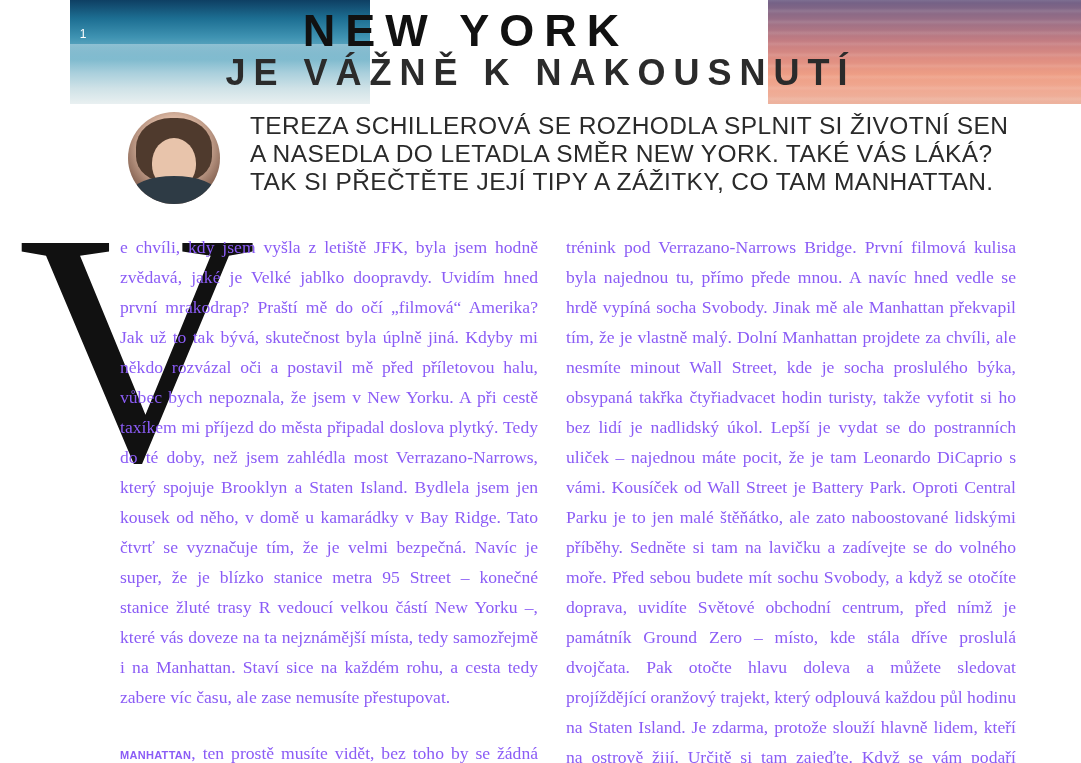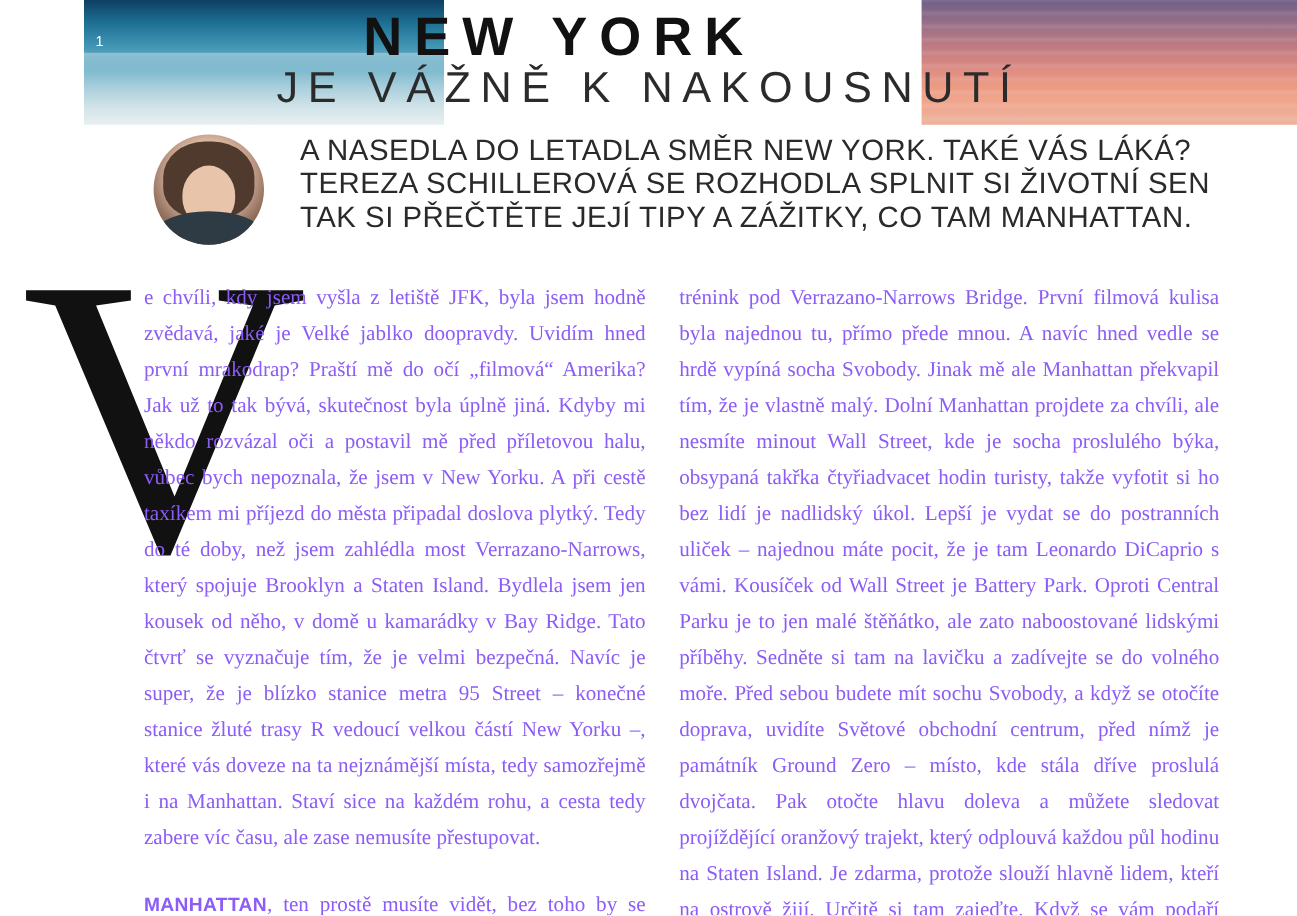--- a/index.html
+++ b/index.html
@@ -119,21 +119,21 @@
     color: #111111;
     white-space: nowrap;
   }
   .title-sub {
     position: absolute;
     left: 0;
     top: 52px;
     width: 1081px;
     text-align: center;
     font-family: "Liberation Sans", sans-serif;
-    font-weight: 400;
+    font-weight: 700;
     font-size: 36px;
     letter-spacing: 8px;
     color: #2b2b2b;
     white-space: nowrap;
   }
 
   
   .perex {
     position: absolute;
     left: 250px;
@@ -220,21 +220,21 @@
   .col-right {
     left: 566px;
     width: 450px;
     height: 530px;
   }
   .col p { margin: 0; }
   .col p + p { margin-top: 26px; }
   .lead-in {
     font-family: "Liberation Sans", sans-serif;
     font-weight: bold;
-    font-size: 16px;
+    font-size: 11px;
     letter-spacing: 0.3px;
   }
 </style>
 </head>
 <body>
 
 <div class="page">
 
   <div class="photo-strip">
     <div class="photo-left"></div>
@@ -248,22 +248,22 @@
     <div class="title-sub">JE VÁŽNĚ K NAKOUSNUTÍ</div>
   </div>
 
   <div class="author-photo">
     <div class="hair"></div>
     <div class="face"></div>
     <div class="shoulders"></div>
   </div>
 
   <div class="perex">
+    <div>TEREZA SCHILLEROVÁ SE ROZHODLA SPLNIT SI ŽIVOTNÍ SEN</div>
     <div>A NASEDLA DO LETADLA SMĚR NEW YORK. TAKÉ VÁS LÁKÁ?</div>
-    <div>TEREZA SCHILLEROVÁ SE ROZHODLA SPLNIT SI ŽIVOTNÍ SEN</div>
     <div>TAK SI PŘEČTĚTE JEJÍ TIPY A ZÁŽITKY, CO TAM MANHATTAN.</div>
   </div>
 
   <div class="dropcap">V</div>
 
   <div class="col col-left">
     <p>e chvíli, kdy jsem vyšla z letiště JFK, byla jsem hodně zvědavá, jaké je Velké jablko doopravdy. Uvidím hned první mrakodrap? Praští mě do očí „filmová“ Amerika? Jak už to tak bývá, skutečnost byla úplně jiná. Kdyby mi někdo rozvázal oči a postavil mě před příletovou halu, vůbec bych nepoznala, že jsem v New Yorku. A při cestě taxíkem mi příjezd do města připadal doslova plytký. Tedy do té doby, než jsem zahlédla most Verrazano-Narrows, který spojuje Brooklyn a Staten Island. Bydlela jsem jen kousek od něho, v domě u kamarádky v Bay Ridge. Tato čtvrť se vyznačuje tím, že je velmi bezpečná. Navíc je super, že je blízko stanice metra 95 Street – konečné stanice žluté trasy R vedoucí velkou částí New Yorku –, které vás doveze na ta nejznámější místa, tedy samozřejmě i na Manhattan. Staví sice na každém rohu, a cesta tedy zabere víc času, ale zase nemusíte přestupovat.</p>
     <p><span class="lead-in">MANHATTAN</span><span>, ten prostě musíte vidět, bez toho by se žádná návštěva New Yorku nemohla obejít. Dívala jsem se na něj z Brooklynu od moře, když jsem začínala svůj běžecký</span></p>
   </div>
 

